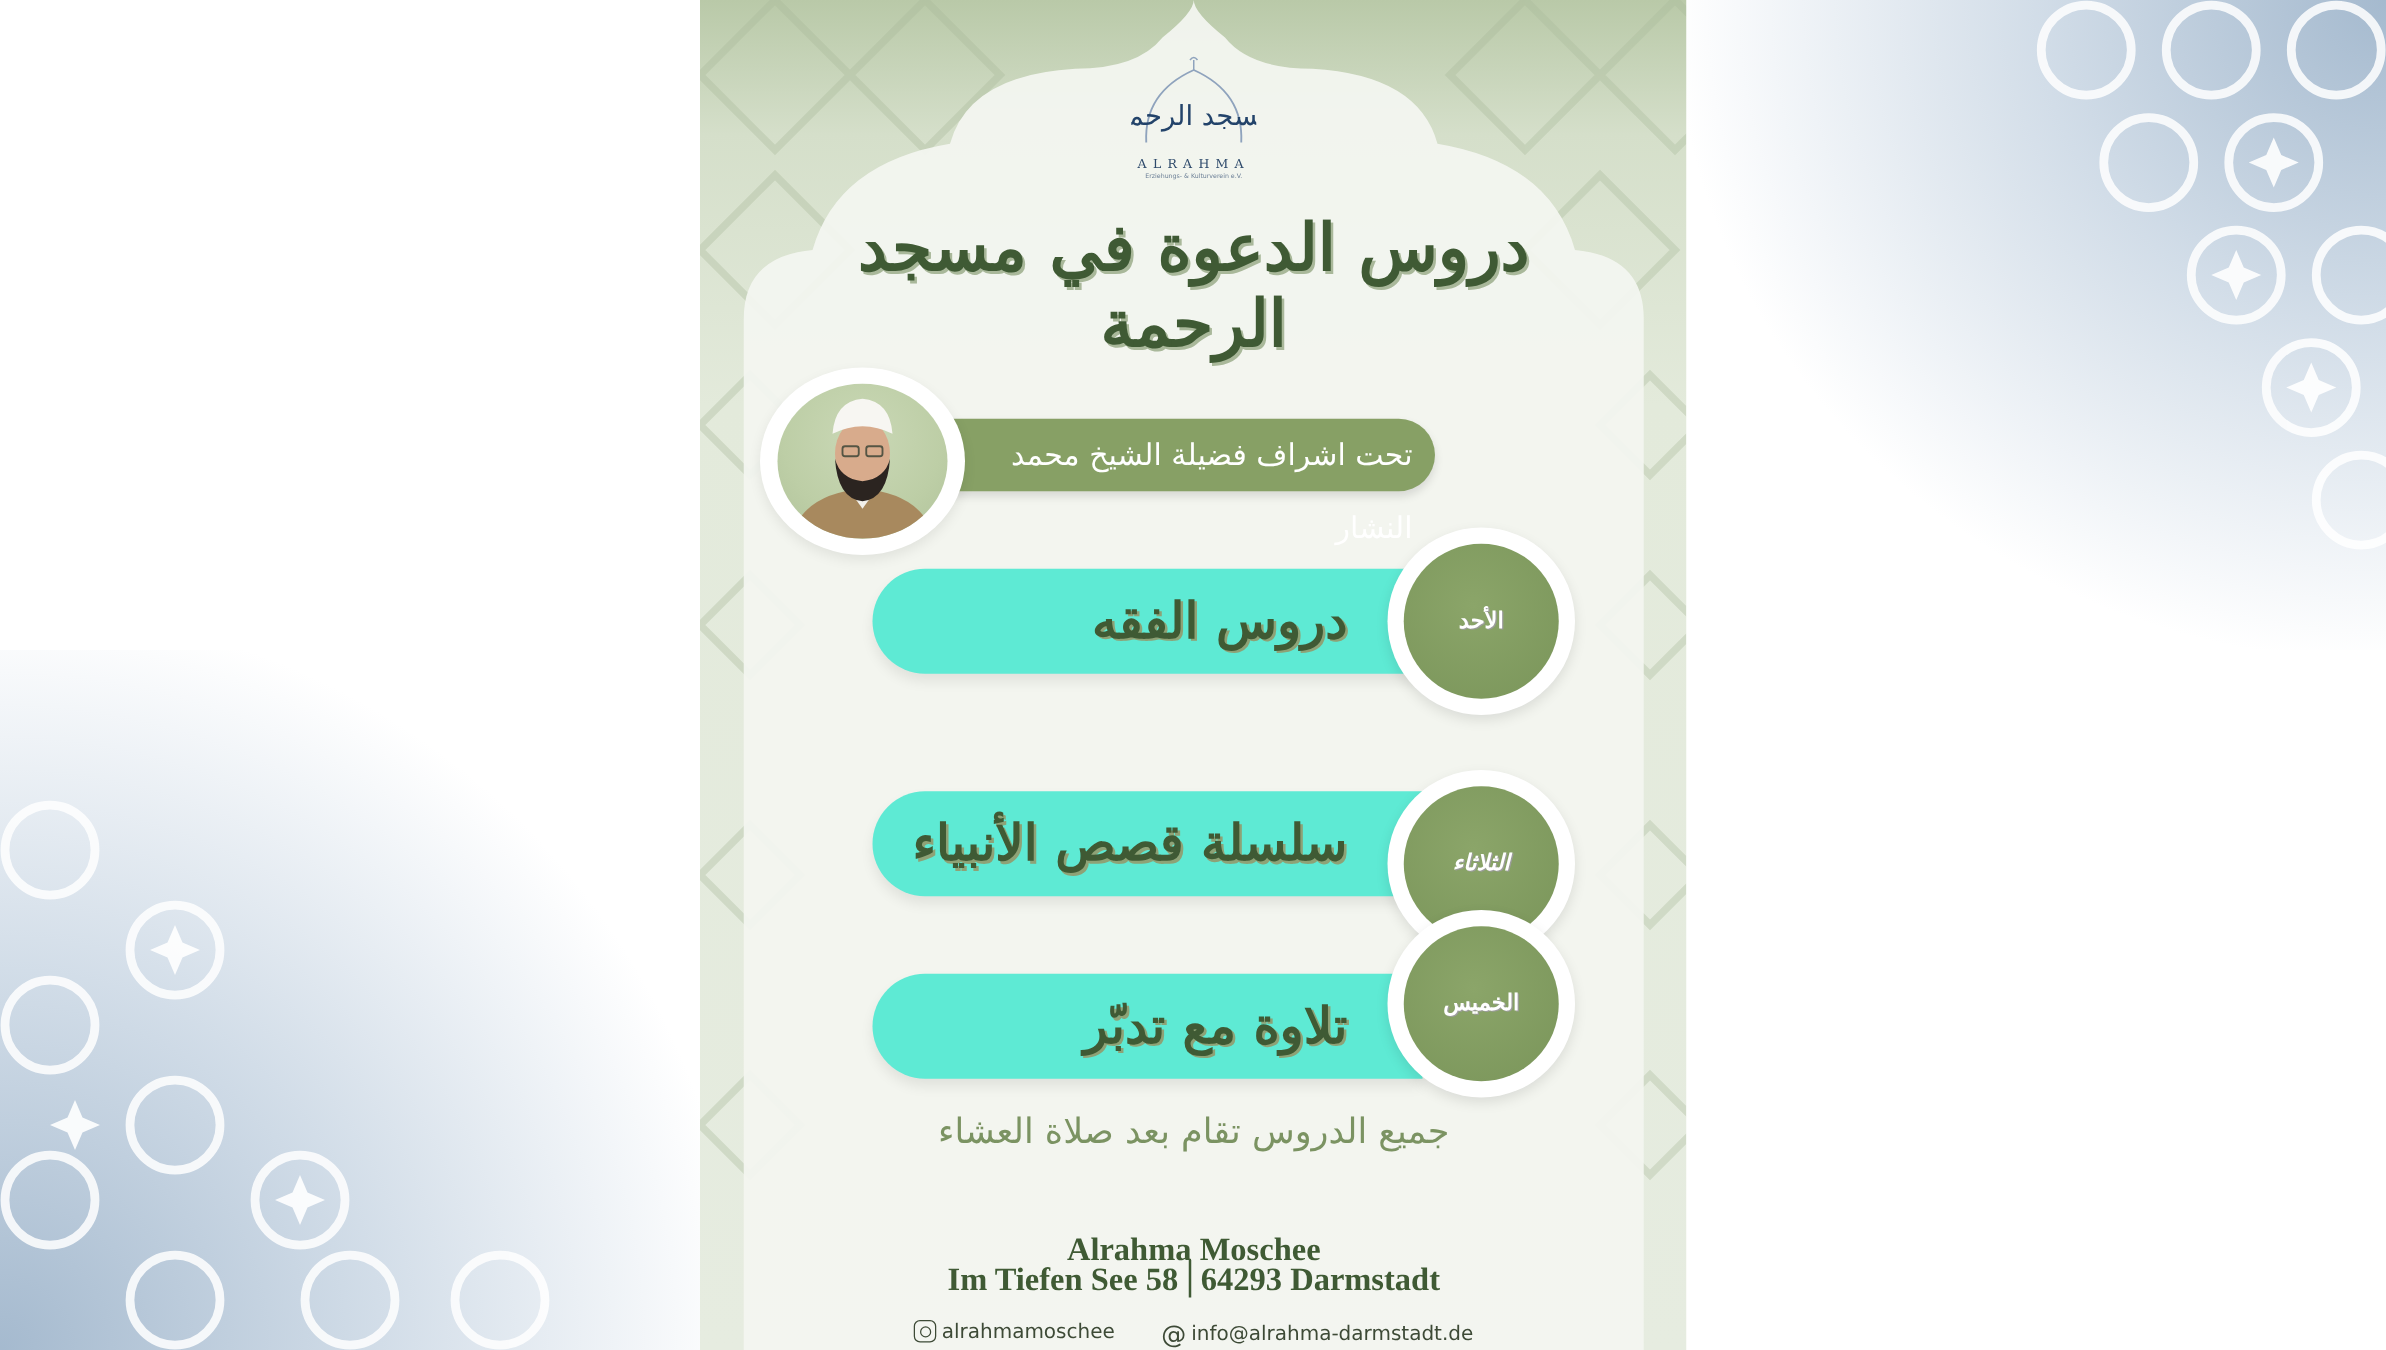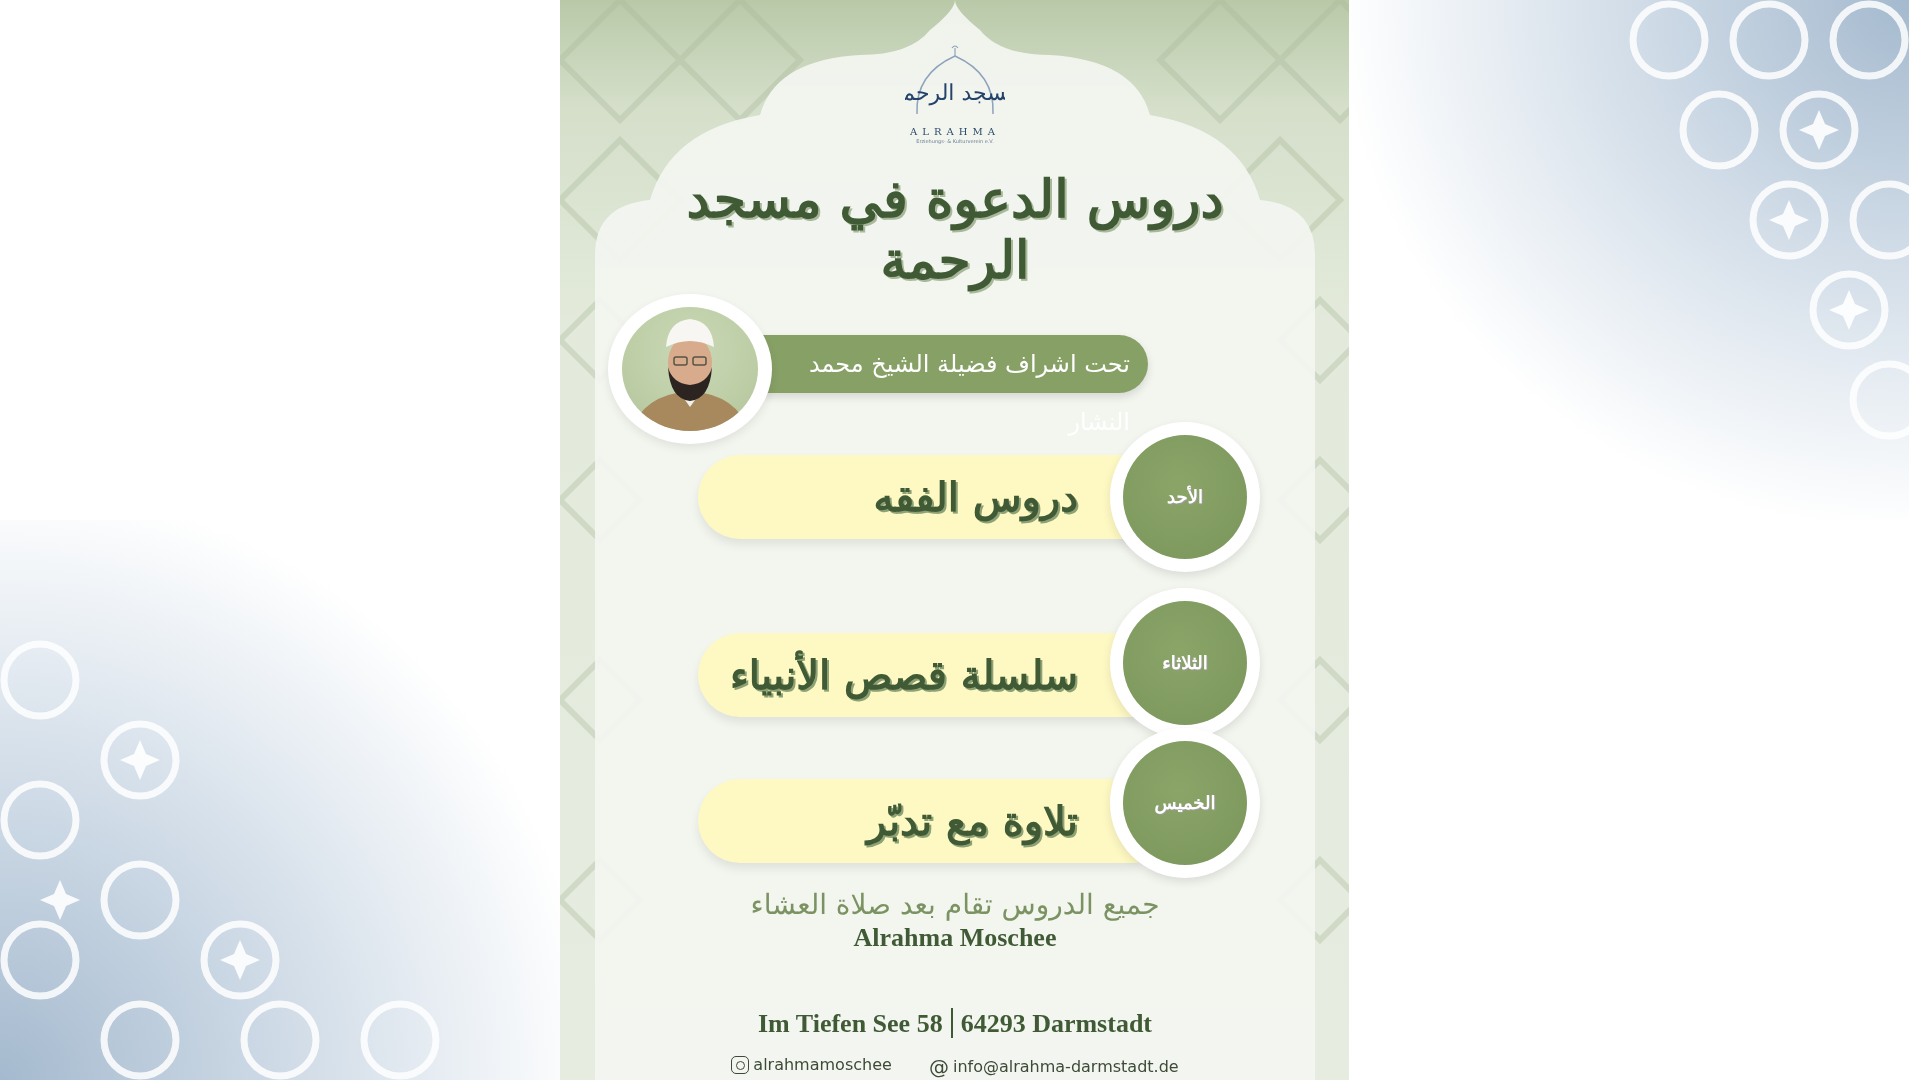--- a/index.html
+++ b/index.html
@@ -35,37 +35,37 @@
   .photo { position: absolute; left: 622px; top: 307px; width: 136px; height: 124px; border-radius: 50%;
     background: radial-gradient(circle at 50% 35%, #cad8b6 0%, #bdcea6 60%, #b0c29a 100%); overflow: hidden; }
   .photo svg { width: 100%; height: 100%; }
 
   .sheikh-pill { position: absolute; left: 760px; top: 335px; width: 388px; height: 58px; border-radius: 0 29px 29px 0;
     background: #87a065; color: #ffffff; direction: rtl; text-align: right; padding-right: 18px;
     font-family: "DejaVu Sans", sans-serif; font-size: 24px; line-height: 58px;
     box-shadow: 0 4px 8px rgba(0,0,0,0.12); }
 
   .lesson-pill { position: absolute; left: 698px; width: 440px; height: 84px; border-radius: 42px 0 0 42px;
-    background: #fef9c3; direction: rtl; text-align: right; padding-right: 60px;
+    background: #5eead4; direction: rtl; text-align: right; padding-right: 60px;
     font-family: "DejaVu Serif", serif; font-weight: bold; color: #3f5a34; font-size: 40px; line-height: 84px;
     text-shadow: 2px 2px 0 #8ea276; box-shadow: 0 6px 10px rgba(0,0,0,0.08); }
   .day-ring { position: absolute; left: 1110px; width: 150px; height: 150px; border-radius: 50%; background: #ffffff;
     box-shadow: 0 4px 10px rgba(0,0,0,0.10); }
   .day-circle { position: absolute; left: 13px; top: 13px; width: 124px; height: 124px; border-radius: 50%;
     background: radial-gradient(circle at 45% 40%, #8ba569 0%, #7a955a 100%);
     color: #ffffff; text-align: center; line-height: 124px; direction: rtl;
     font-family: "DejaVu Serif", serif; font-weight: bold; font-size: 18px;
     text-shadow: 1px 1px 0 #9c9c9c; }
 
   .note { position: absolute; left: 700px; top: 888px; width: 510px; text-align: center; direction: rtl;
     font-family: "DejaVu Serif", serif; font-size: 28px; color: #7b9362; }
 
   .addr { position: absolute; left: 620px; width: 670px; text-align: center;
     font-family: "Liberation Serif", serif; font-weight: bold; color: #3f5a34; font-size: 26px; }
-  .addr1 { top: 923px; }
+  .addr1 { top: 985px; }
   .addr2 { top: 1008px; }
   .sep { display: inline-block; width: 2px; height: 30px; background: #3f5a34; vertical-align: -6px; margin: 0 8px; }
 
   .socials { position: absolute; left: 620px; top: 1055px; width: 670px; text-align: center;
     font-family: "DejaVu Sans", sans-serif; font-size: 16px; color: #3d4a36; }
   .social { display: inline-flex; align-items: center; gap: 4px; margin: 0 16px; }
   .ig-icon { width: 18px; height: 18px; border: 1.5px solid #3d4a36; border-radius: 5px; position: relative; display: inline-block; }
   .ig-icon::after { content: ""; position: absolute; left: 4px; top: 4px; width: 7px; height: 7px; border: 1.5px solid #3d4a36; border-radius: 50%; }
   .at-icon { font-size: 20px; line-height: 18px; }
 </style>
@@ -162,21 +162,21 @@
     <rect x="71" y="50" width="13" height="8" rx="2" fill="none" stroke="#554" stroke-width="1.5"></rect>
   </svg>
 </div>
 
 <div class="lesson-pill" style="top:455px;">دروس الفقه</div>
 <div class="day-ring" style="top:422px;">
   <div class="day-circle">الأحد</div>
 </div>
 
 <div class="lesson-pill" style="top:617px;margin-top:16px;">سلسلة قصص الأنبياء</div>
-<div class="day-ring" style="top:588px;">
+<div class="day-ring" style="top:616px;font-style:italic;">
   <div class="day-circle">الثلاثاء</div>
 </div>
 
 <div class="lesson-pill" style="top:779px;">تلاوة مع تدبّر</div>
 <div class="day-ring" style="top:728px;">
   <div class="day-circle">الخميس</div>
 </div>
 
 <div class="note">جميع الدروس تقام بعد صلاة العشاء</div>
 

